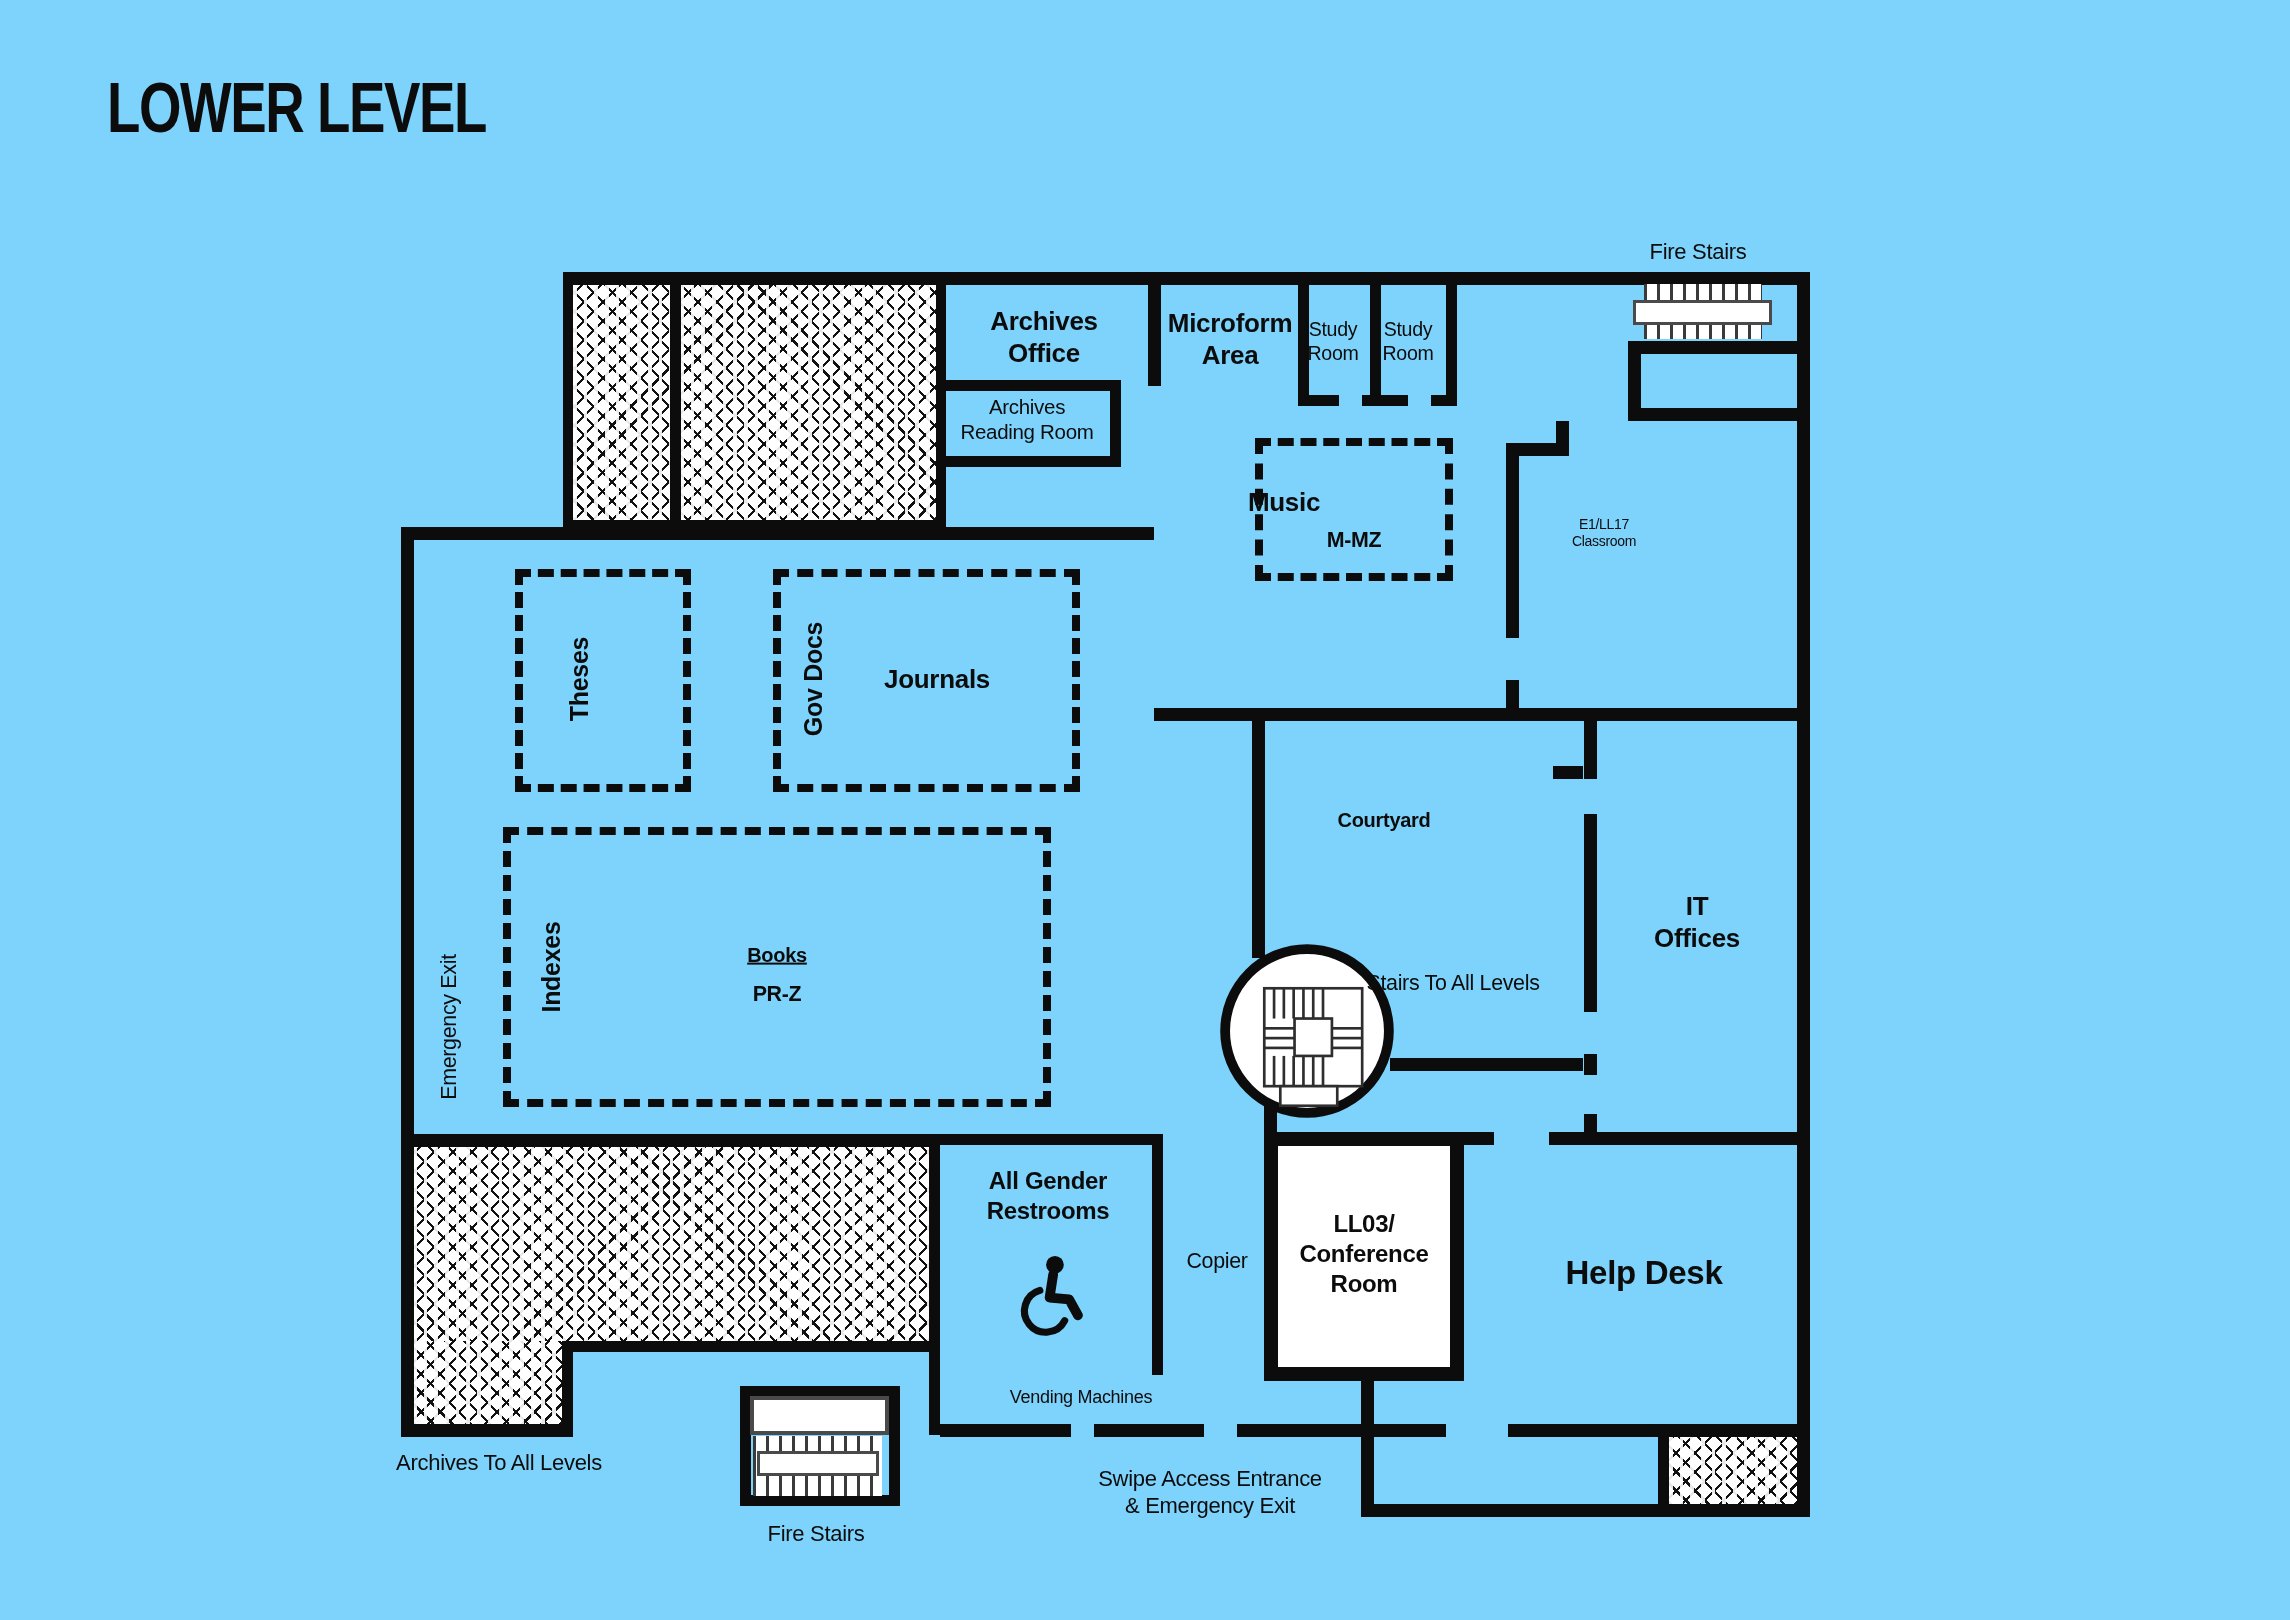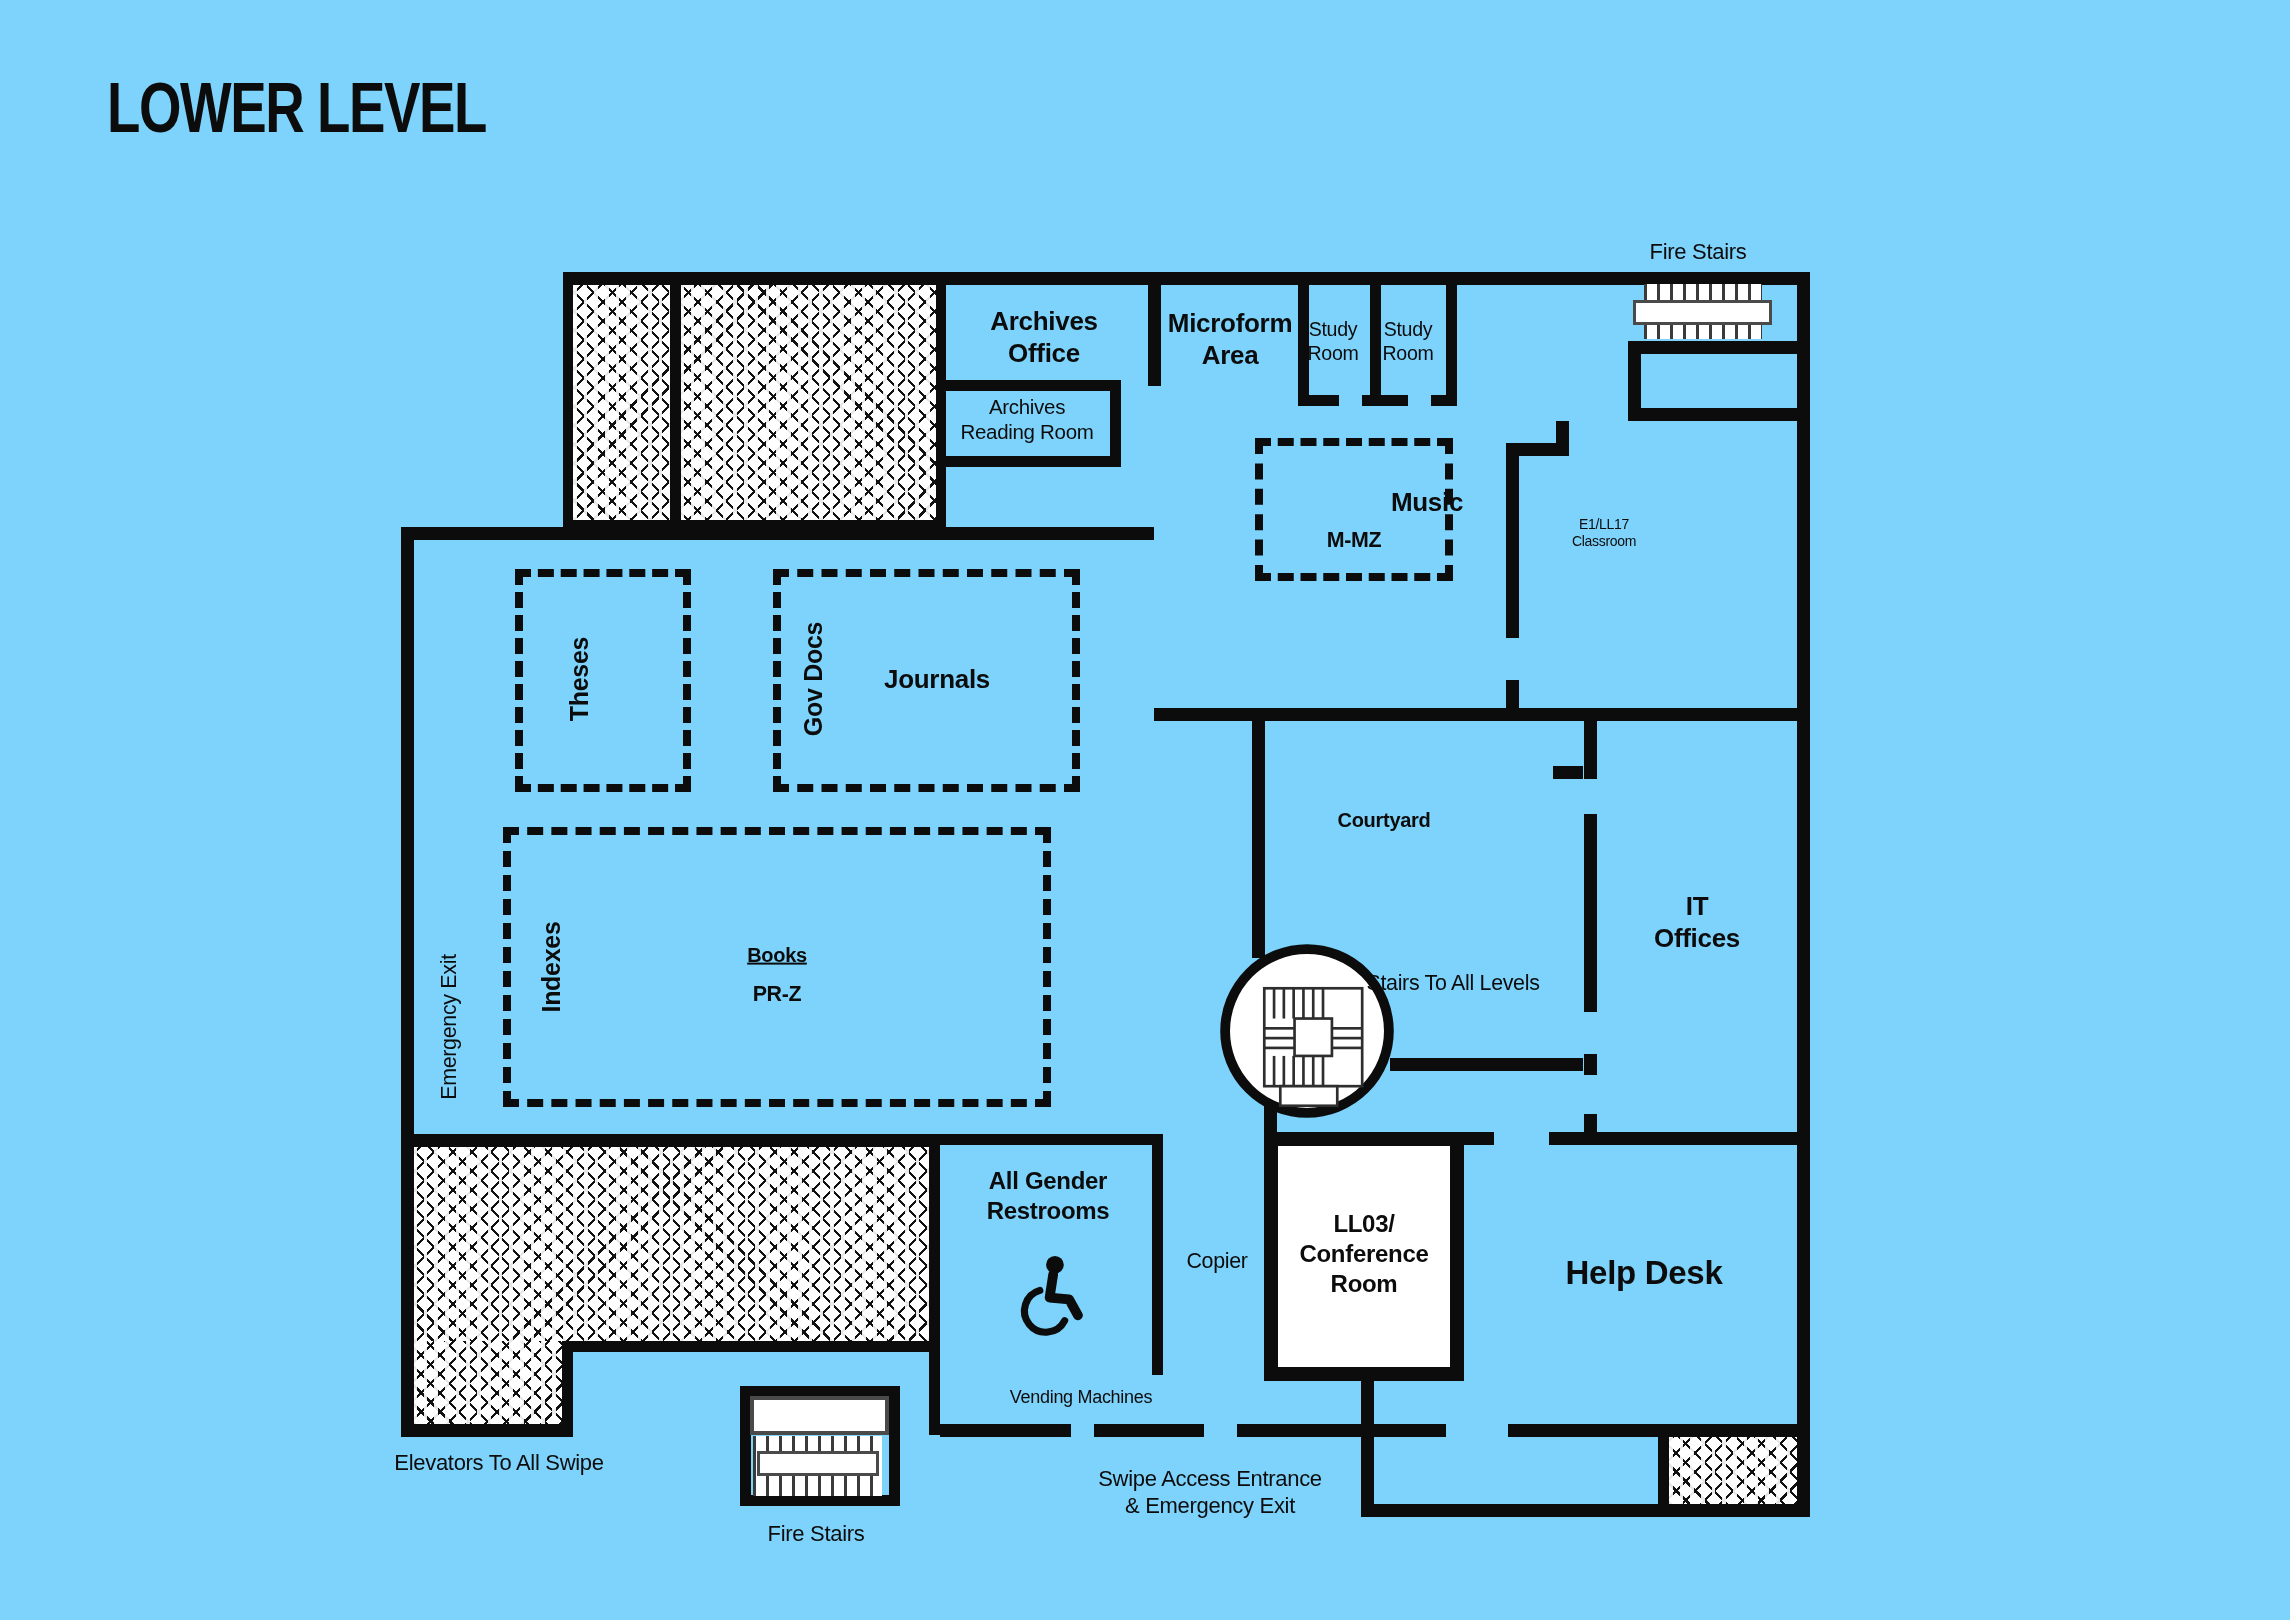--- a/index.html
+++ b/index.html
@@ -151,21 +151,21 @@
   <div class="lbl b" style="left:1044px;top:337px;font-size:26px;">Archives
 Office</div>
   <div class="lbl b" style="left:1230px;top:339px;font-size:26px;">Microform
 Area</div>
   <div class="lbl" style="left:1333px;top:341px;font-size:19.6px;">Study
 Room</div>
   <div class="lbl" style="left:1408px;top:341px;font-size:19.6px;">Study
 Room</div>
   <div class="lbl" style="left:1027px;top:419px;font-size:20.5px;">Archives
 Reading Room</div>
-  <div class="lbl b" style="left:1427px;top:502px;font-size:26px;">Music</div>
+  <div class="lbl b" style="left:1284px;top:502px;font-size:26px;">Music</div>
   <div class="lbl b" style="left:1354px;top:540px;font-size:21.4px;">M-MZ</div>
   <div class="lbl" style="left:1604px;top:533px;font-size:14px;">E1/LL17
 Classroom</div>
   <div class="lbl b v" style="left:579px;top:679px;font-size:25px;">Theses</div>
   <div class="lbl b v" style="left:813px;top:679px;font-size:25px;">Gov Docs</div>
   <div class="lbl b" style="left:937px;top:679px;font-size:26px;">Journals</div>
   <div class="lbl v" style="left:449px;top:1027px;font-size:21.4px;">Emergency Exit</div>
   <div class="lbl b v" style="left:551px;top:967px;font-size:25px;">Indexes</div>
   <div class="lbl b" style="left:777px;top:955px;font-size:20px;text-decoration:underline;">Books</div>
   <div class="lbl b" style="left:777px;top:994px;font-size:21.4px;">PR-Z</div>
@@ -176,17 +176,17 @@
   <div class="lbl b" style="left:1048px;top:1196px;font-size:24px;">All Gender
 Restrooms</div>
   <div class="lbl" style="left:1217px;top:1261px;font-size:21.4px;">Copier</div>
   <div class="lbl b" style="left:1364px;top:1254px;font-size:24px;">LL03/
 Conference
 Room</div>
   <div class="lbl b" style="left:1644px;top:1273px;font-size:33px;">Help Desk</div>
   <div class="lbl" style="left:1081px;top:1397px;font-size:18px;">Vending Machines</div>
   <div class="lbl" style="left:1210px;top:1472px;font-size:22px;margin-top:20px;">Swipe Access Entrance
 &amp; Emergency Exit</div>
-  <div class="lbl" style="left:499px;top:1463px;font-size:22px;">Elevators To All Swipe</div>
+  <div class="lbl" style="left:499px;top:1463px;font-size:22px;">Archives To All Levels</div>
   <div class="lbl" style="left:816px;top:1534px;font-size:22px;">Fire Stairs</div>
 
 </div>
 
 
 </body></html>

